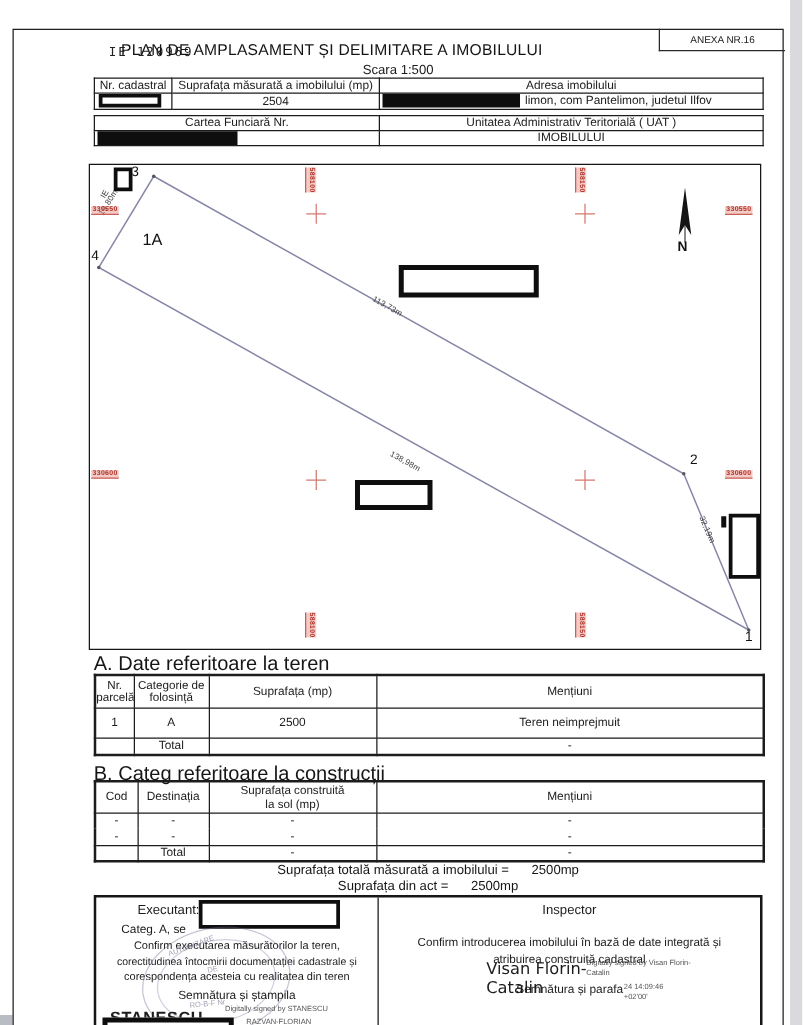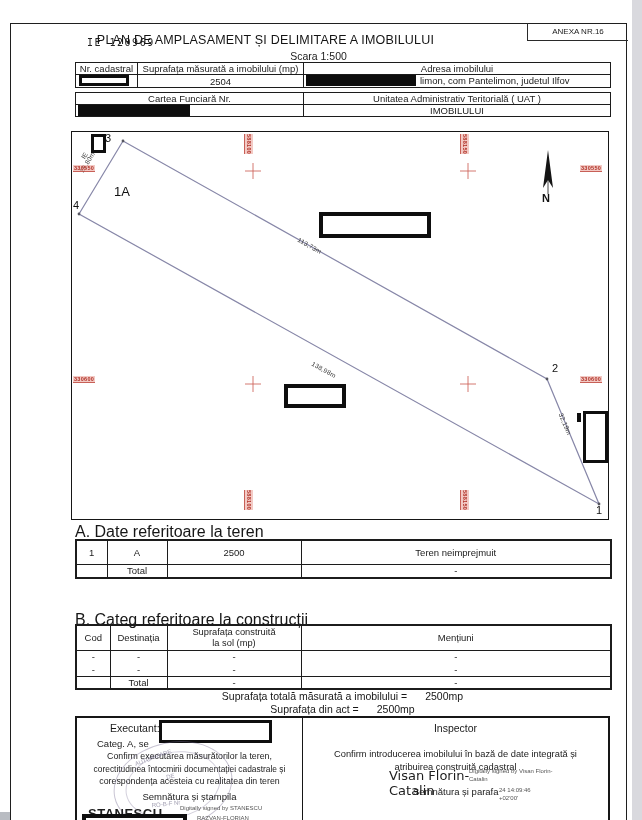--- a/index.html
+++ b/index.html
@@ -158,20 +158,32 @@
 
 <div class="sec-title" style="top:523px;">A. Date referitoare la teren</div>
 <table class="doc" style="left:75px;top:539px;width:535px;border-width:2px;">
   <colgroup>
       <col style="width:31px">
       <col style="width:60px">
       <col style="width:134px">
       <col style="width:310px">
     </colgroup>
   <tbody>
+      <tr style="height:26px">
+    <td class="hdr2">
+      <div>Nr.</div>
+          <div>parcelă</div>
+    </td>
+    <td class="hdr2">
+      <div>Categorie de</div>
+          <div>folosință</div>
+    </td>
+    <td>Suprafața (mp)</td>
+    <td>Mențiuni</td>
+  </tr>
   <tr style="height:24px">
     <td>1</td>
     <td>A</td>
     <td>2500</td>
     <td class="left">Teren neimprejmuit</td>
   </tr>
   <tr style="height:14px">
     <td></td>
     <td>Total</td>
     <td></td>

